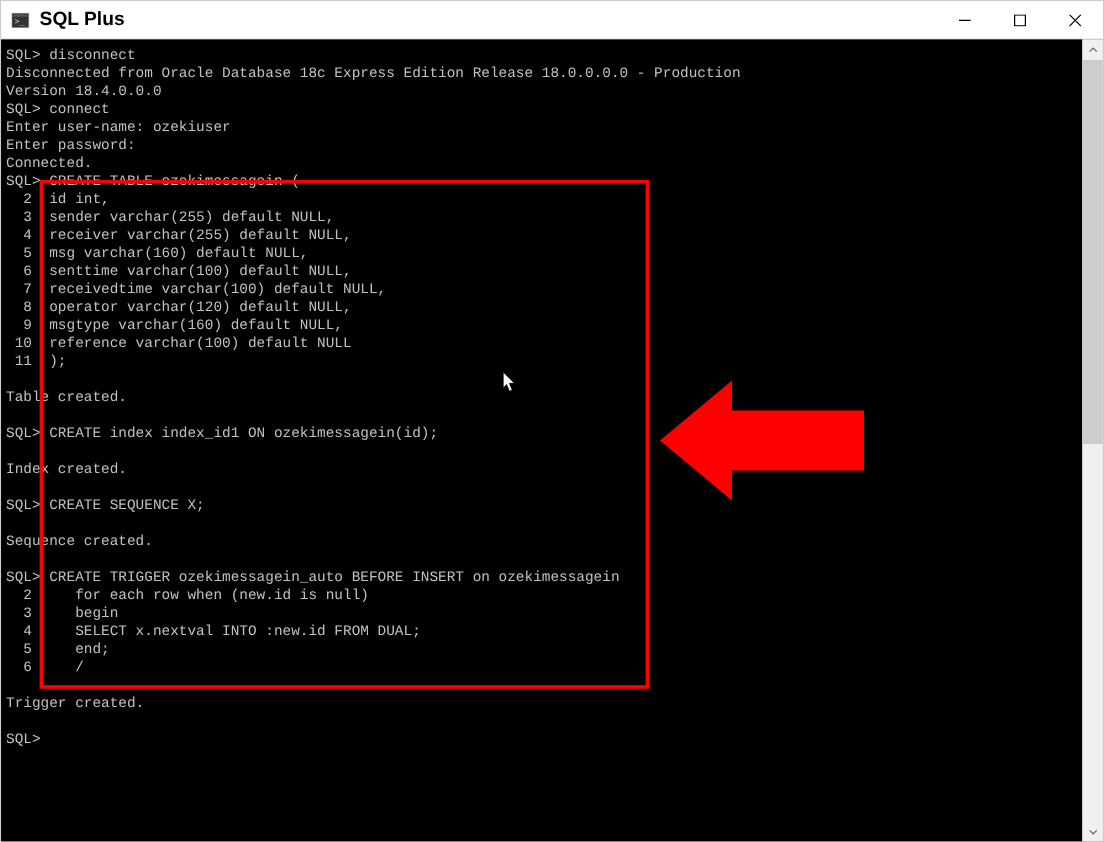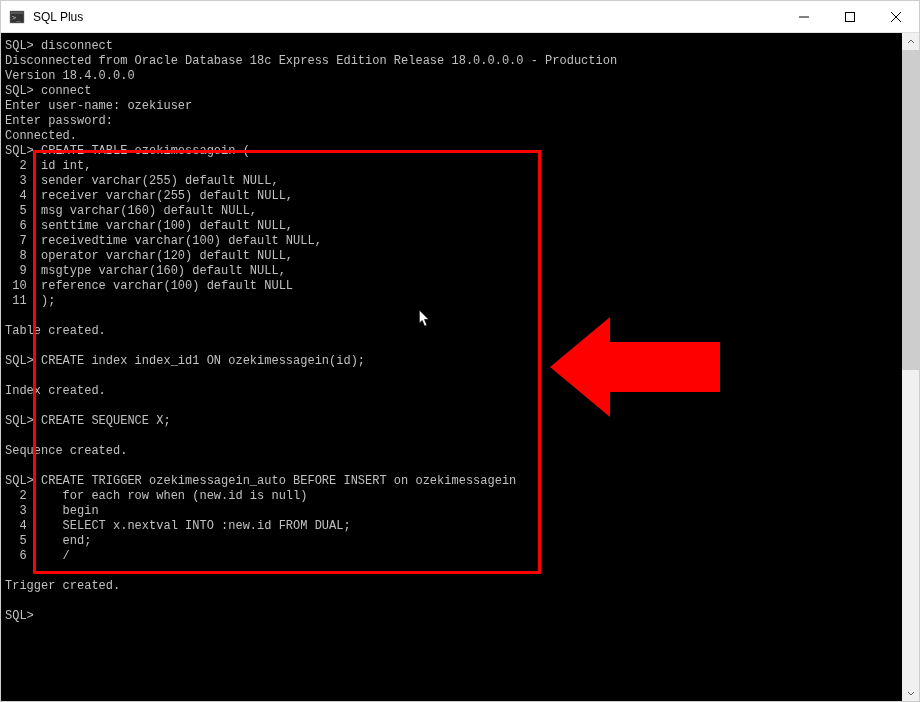--- a/index.html
+++ b/index.html
@@ -33,22 +33,23 @@
     }
     .titlebar-icon {
       width: 16px;
       height: 16px;
       margin-right: 8px;
       display: flex;
       align-items: center;
       justify-content: center;
     }
     .titlebar-title {
-      font-size: 12px;
+      font-size: 16px;
       color: #000;
+      font-weight: bold;
     }
     .titlebar-controls {
       position: absolute;
       right: 0;
       top: 0;
       height: 100%;
       display: flex;
     }
     .titlebar-btn {
       width: 46px;

